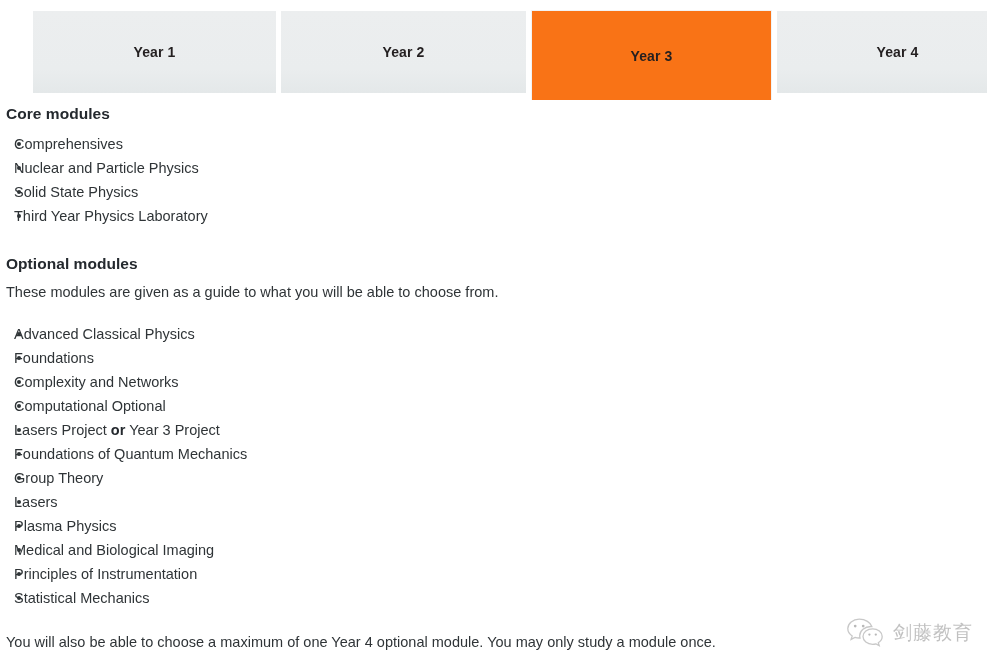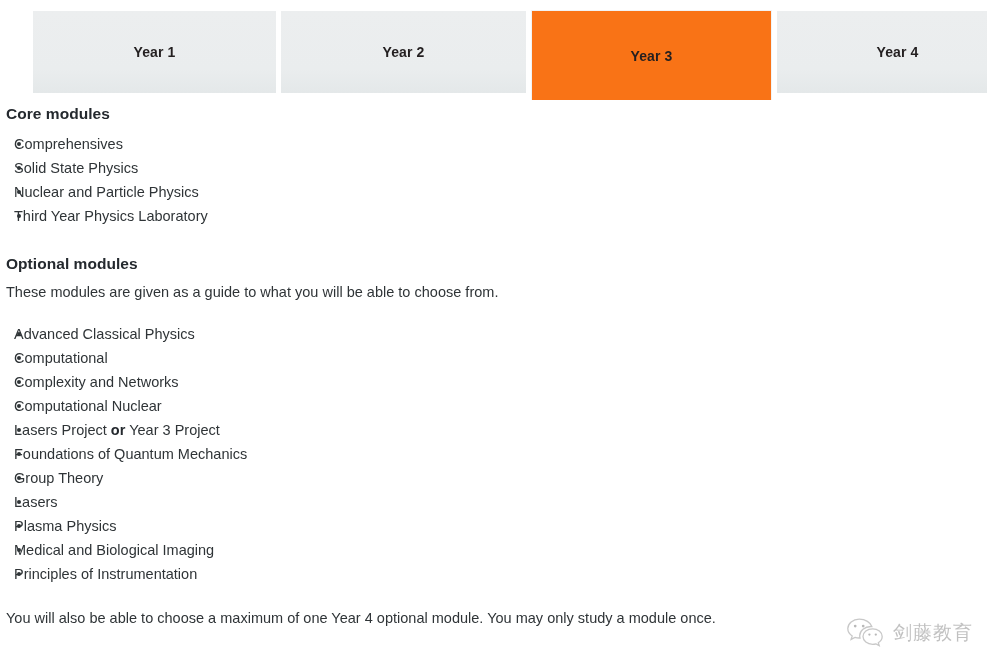--- a/index.html
+++ b/index.html
@@ -157,41 +157,42 @@
     <span>Year 4</span>
   </div>
 </div>
 
 <div class="content">
 
   <h3 class="section-heading">Core modules</h3>
 
   <ul class="module-list core-list">
     <li>Comprehensives</li>
+    <li>Nuclear and Particle Physics</li>
     <li>Solid State Physics</li>
-    <li>Nuclear and Particle Physics</li>
     <li>Third Year Physics Laboratory</li>
   </ul>
 
   <h3 class="section-heading second">Optional modules</h3>
 
   <p class="intro">These modules are given as a guide to what you will be able to choose from.</p>
 
   <ul class="module-list optional-list">
     <li>Advanced Classical Physics</li>
-    <li>Computational</li>
+    <li>Foundations</li>
     <li>Complexity and Networks</li>
-    <li>Computational Nuclear</li>
+    <li>Computational Optional</li>
     <li><span>Lasers Project </span><b>or</b><span> Year 3 Project</span></li>
     <li>Foundations of Quantum Mechanics</li>
     <li>Group Theory</li>
     <li>Lasers</li>
     <li>Plasma Physics</li>
     <li>Medical and Biological Imaging</li>
     <li>Principles of Instrumentation</li>
+    <li>Statistical Mechanics</li>
   </ul>
 
   <p class="footnote">You will also be able to choose a maximum of one Year 4 optional module. You may only study a module once.</p>
 
 </div>
 
 <div class="watermark">
   <span>
     <svg width="40" height="32" viewBox="0 0 40 32" fill="none" aria-hidden="true">
       <path d="M14.2 3.2C7.9 3.2 2.8 7.4 2.8 12.6c0 3 1.7 5.7 4.4 7.4l-1.1 3.4 3.9-2a14 14 0 0 0 4.2.6h.8a9.3 9.3 0 0 1-.3-2.3c0-5.1 5-9.2 11.2-9.2l.9.02C25.6 6.6 20.5 3.2 14.2 3.2z" stroke="#a7a7a7" stroke-width="1.3" fill="#ffffff"></path>

